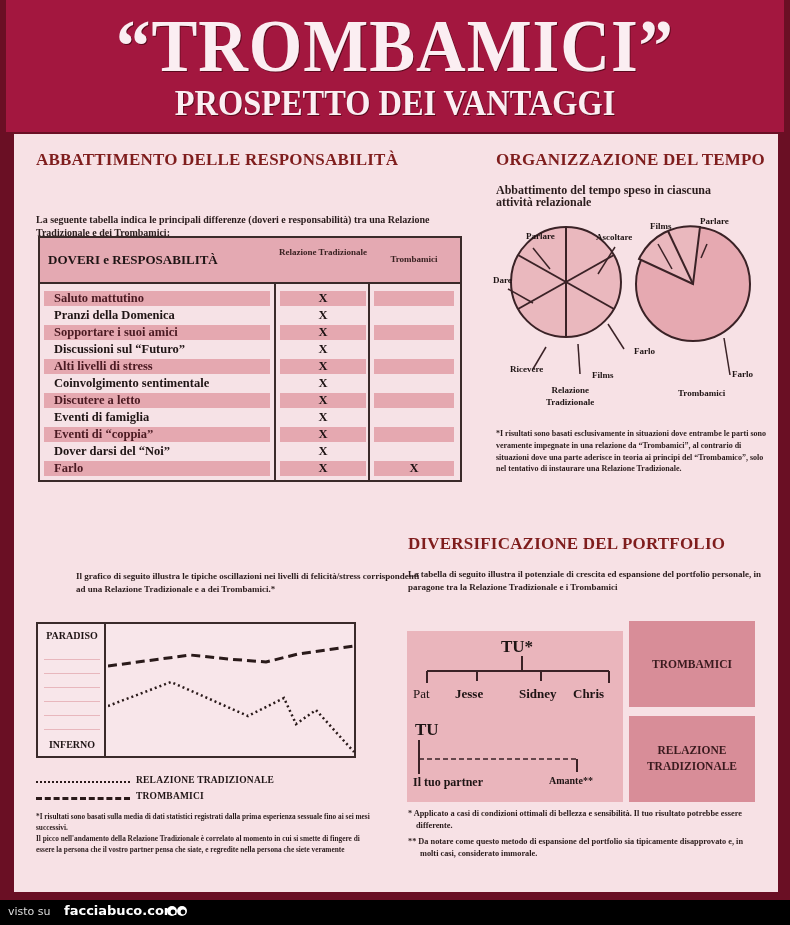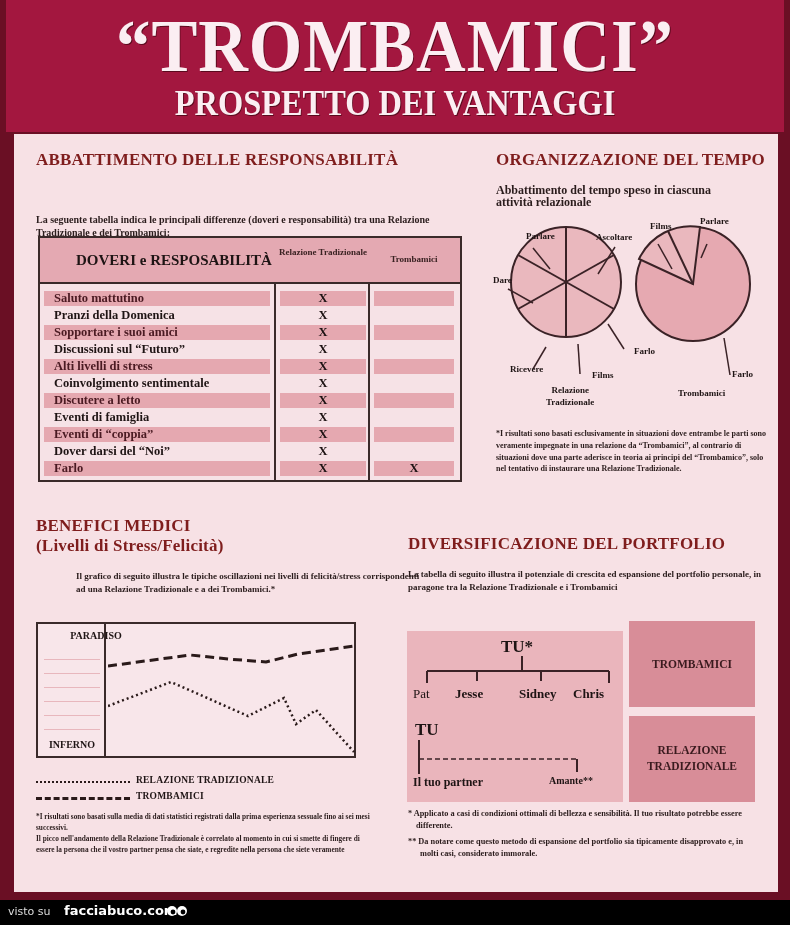--- a/index.html
+++ b/index.html
@@ -13,21 +13,21 @@
 
   .body { position: absolute; left: 14px; top: 134px; width: 764px; height: 758px; background: #f7e1e5; }
 
   .h2 { position: absolute; font-size: 17px; font-weight: bold; color: #7f1d1d; white-space: nowrap; letter-spacing: 0.2px; }
   .desc { position: absolute; font-size: 10px; font-weight: bold; color: #2a1c1c; line-height: 13px; }
   .small { position: absolute; font-size: 8.3px; font-weight: bold; color: #2a1c1c; line-height: 11.5px; }
 
   
   .table { position: absolute; left: 24px; top: 102px; width: 424px; height: 246px; border: 2px solid #3a2a2a; background: #f6e2e6; }
   .thead { position: absolute; left: 0; top: 0; width: 420px; height: 46px; background: #e4a9b2; border-bottom: 2px solid #3a2a2a; }
-  .th1 { position: absolute; left: 8px; top: 14px; font-size: 15px; font-weight: bold; margin-left: 28px; }
+  .th1 { position: absolute; left: 8px; top: 14px; font-size: 13px; font-weight: bold; }
   .th2 { position: absolute; left: 238px; top: 8px; width: 90px; font-size: 9px; font-weight: bold; line-height: 12px; text-align: center; color: #3a2222; }
   .th3 { position: absolute; left: 334px; top: 16px; width: 80px; font-size: 9px; font-weight: bold; text-align: center; color: #3a2222; }
   .vline { position: absolute; top: 46px; bottom: 0; width: 2px; background: #3a2a2a; }
   .trow { position: absolute; left: 0; width: 420px; height: 17px; }
   .trow .c1 { position: absolute; left: 4px; top: 1px; width: 226px; height: 15px; padding-left: 10px; font-size: 12.5px; font-weight: bold; line-height: 15px; white-space: nowrap; }
   .trow .c2 { position: absolute; left: 240px; top: 1px; width: 86px; height: 15px; font-size: 12.5px; font-weight: bold; text-align: center; line-height: 15px; }
   .trow .c3 { position: absolute; left: 334px; top: 1px; width: 80px; height: 15px; font-size: 12.5px; font-weight: bold; text-align: center; line-height: 15px; }
   .trow.shade .c1, .trow.shade .c2, .trow.shade .c3 { background: #e5a8b0; }
   .trow.shade .c1 { color: #4a1a22; }
 
@@ -169,29 +169,25 @@
       <div class="pie-label" style="left:22px; top:150px;">Ricevere</div>
       <div class="pie-label" style="left:58px; top:170px; text-align:center; line-height:12px;">Relazione<br>Tradizionale</div>
       <div class="pie-label" style="left:162px; top:7px;">Films</div>
       <div class="pie-label" style="left:212px; top:2px;">Parlare</div>
       <div class="pie-label" style="left:244px; top:155px;">Farlo</div>
       <div class="pie-label" style="left:190px; top:174px;">Trombamici</div>
     </div>
 
     <div class="small" style="left:482px; top:294px; width:272px; font-size:8px; line-height:11.8px;">*I risultati sono basati esclusivamente in situazioni dove entrambe le parti sono veramente impegnate in una relazione da “Trombamici”, al contrario di situazioni dove una parte aderisce in teoria ai principi del “Trombamico”, solo nel tentativo di instaurare una Relazione Tradizionale.</div>
 
-    <div class="h2" style="left:22px; top:382px; line-height:20px;">
-      <div>BENEFICI MEDICI</div>
-      <div>(Livelli di Stress/Felicità)</div>
-    </div>
     <div class="desc" style="left:22px; top:436px; width:350px; font-size:9px; line-height:12.5px;margin-left:40px;">Il grafico di seguito illustra le tipiche oscillazioni nei livelli di felicità/stress corrispondenti ad una Relazione Tradizionale e a dei Trombamici.*</div>
 
     <div class="linechart">
       <div class="yaxis">
-        <div class="ylabel" style="top:6px;margin-left:24px;">PARADISO</div>
+        <div class="ylabel" style="top:6px;">PARADISO</div>
         <div class="gridline" style="top:35px;"></div>
         <div class="gridline" style="top:49px;"></div>
         <div class="gridline" style="top:63px;"></div>
         <div class="gridline" style="top:77px;"></div>
         <div class="gridline" style="top:91px;"></div>
         <div class="gridline" style="top:105px;"></div>
         <div class="ylabel" style="top:115px;">INFERNO</div>
       </div>
       <svg style="position:absolute; left:70px; top:0;" width="248" height="132" viewBox="0 0 248 132">
         <polyline points="0,42 60,34 82,31 120,35 158,38 190,30 246,22" fill="none" stroke="#2a1a1a" stroke-width="3" stroke-dasharray="9,5"></polyline>

